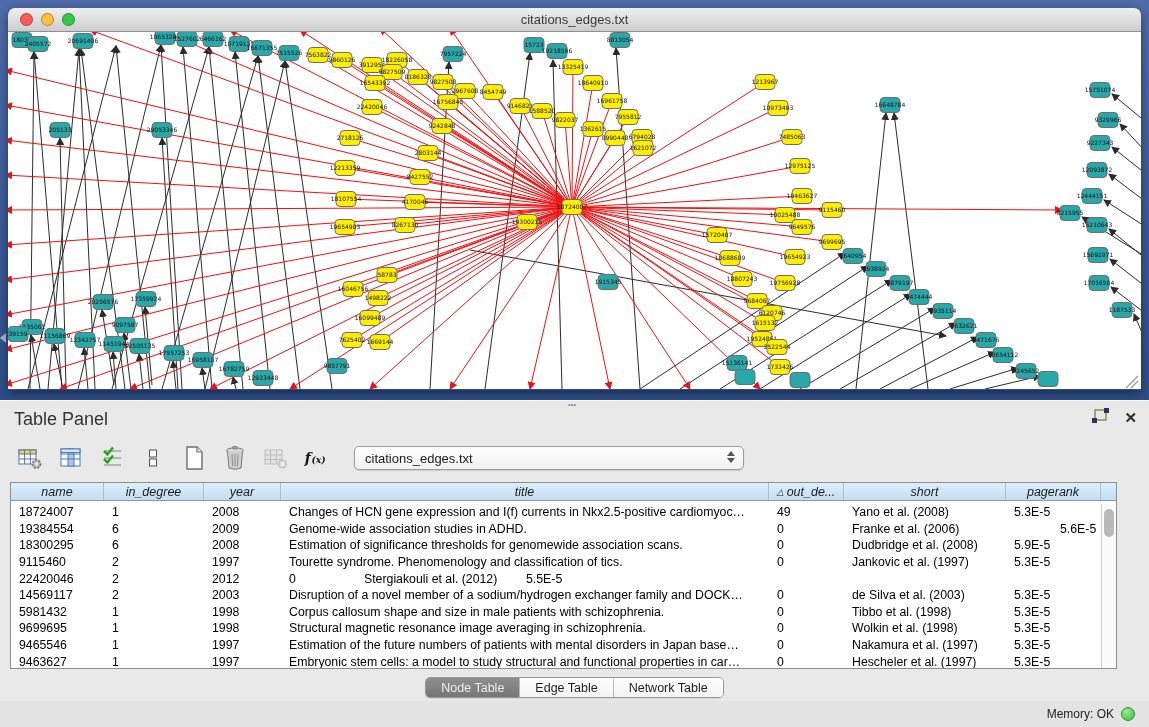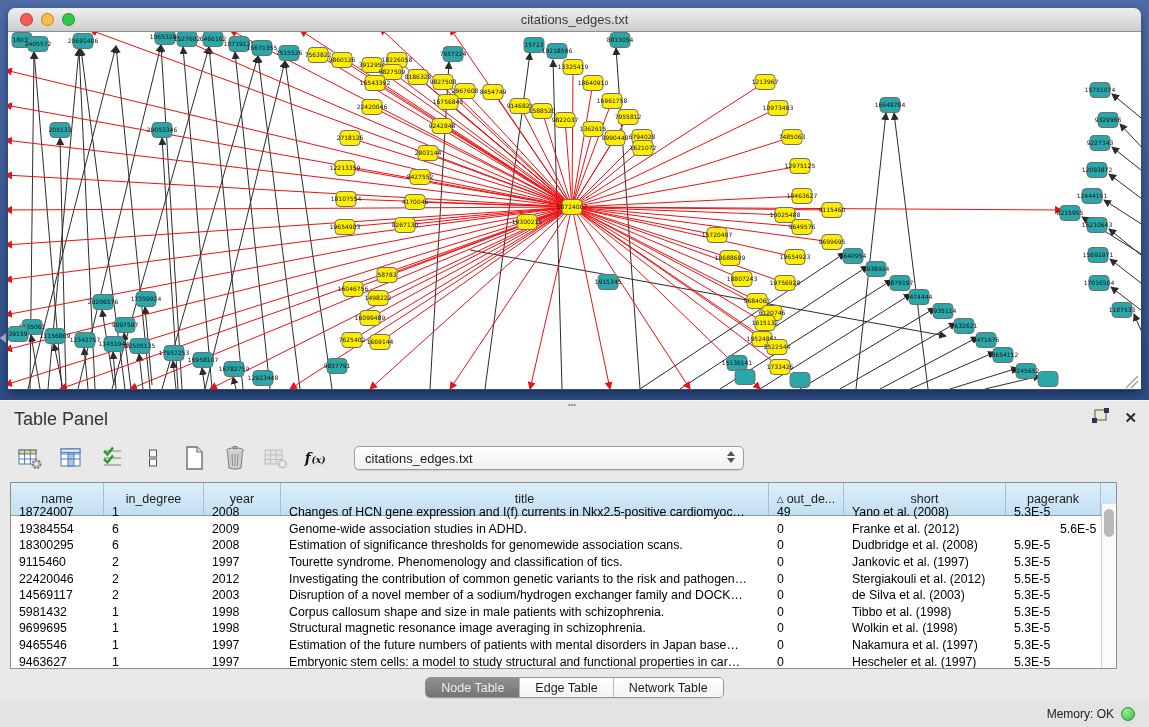--- a/index.html
+++ b/index.html
@@ -37,22 +37,22 @@
            background:linear-gradient(#ffffff,#f1f1f1); display:flex; align-items:center;
            padding:0 10px; font-size:13px; color:#1a1a1a; position:relative;
            box-shadow:0 1px 1px rgba(0,0,0,.12); }
   .combo-arrows { position:absolute; right:8px; top:4px; display:flex; flex-direction:column; gap:2px; }
   .combo-arrows i { display:block; width:0; height:0; border-left:4px solid transparent; border-right:4px solid transparent; }
   .combo-arrows .up { border-bottom:5px solid #555; }
   .combo-arrows .dn { border-top:5px solid #555; }
 
   .table-wrap { position:absolute; top:81px; left:10px; width:1107px; height:187px;
              background:#fff; border:1px solid #8e8e8e; }
-  .thead { display:flex; height:33px; background:linear-gradient(#dceefb,#c3dff0);
-             border-bottom:1px solid #7e9db3; }
+  .thead { display:flex; height:18px; background:linear-gradient(#dceefb,#c3dff0);
+             border-bottom:1px solid #7e9db3;font-style:italic; }
   .th { flex:none; display:flex; align-items:center; justify-content:center; gap:3px;
              font-size:12.5px; color:#1c1c1c; border-right:1px solid #a3bfd1; overflow:hidden; white-space:nowrap; }
   .th:last-child { border-right:none; }
   .sort-tri { font-size:9px; color:#222; }
   .tbody { position:absolute; top:21px; left:0; right:15px; bottom:0; overflow:hidden; }
   .tr { display:flex; height:16.6px; align-items:center; }
   .td { flex:none; font-size:12.3px; color:#000; padding-left:8px; white-space:nowrap;
              overflow:hidden; text-overflow:ellipsis; }
   .vscroll { position:absolute; top:21px; right:0; bottom:0; width:15px; background:#fbfbfb;
              border-left:1px solid #cfcfcf; }
@@ -613,21 +613,21 @@
           <div class="td" style="width: 75px;">49</div>
           <div class="td" style="width: 162px;">Yano et al. (2008)</div>
           <div class="td" style="width: 95px;">5.3E-5</div>
         </div>
         <div class="tr">
           <div class="td" style="width: 93px;">19384554</div>
           <div class="td" style="width: 100px;">6</div>
           <div class="td" style="width: 77px;">2009</div>
           <div class="td" style="width: 488px;">Genome-wide association studies in ADHD.</div>
           <div class="td" style="width: 75px;">0</div>
-          <div class="td" style="width: 162px;">Franke et al. (2012)</div>
+          <div class="td" style="width: 162px;">Franke et al. (2006)</div>
           <div class="td" style="width: 95px; margin-left: 46px;">5.6E-5</div>
         </div>
         <div class="tr">
           <div class="td" style="width: 93px;">18300295</div>
           <div class="td" style="width: 100px;">6</div>
           <div class="td" style="width: 77px;">2008</div>
           <div class="td" style="width: 488px;">Estimation of significance thresholds for genomewide association scans.</div>
           <div class="td" style="width: 75px;">0</div>
           <div class="td" style="width: 162px;">Dudbridge et al. (2008)</div>
           <div class="td" style="width: 95px;">5.9E-5</div>
@@ -638,21 +638,20 @@
           <div class="td" style="width: 77px;">1997</div>
           <div class="td" style="width: 488px;">Tourette syndrome. Phenomenology and classification of tics.</div>
           <div class="td" style="width: 75px;">0</div>
           <div class="td" style="width: 162px;">Jankovic et al. (1997)</div>
           <div class="td" style="width: 95px;">5.3E-5</div>
         </div>
         <div class="tr">
           <div class="td" style="width: 93px;">22420046</div>
           <div class="td" style="width: 100px;">2</div>
           <div class="td" style="width: 77px;">2012</div>
-          <div class="td" style="width: 488px;">Investigating the contribution of common genetic variants to the risk and pathogen…</div>
           <div class="td" style="width: 75px;">0</div>
           <div class="td" style="width: 162px;">Stergiakouli et al. (2012)</div>
           <div class="td" style="width: 95px;">5.5E-5</div>
         </div>
         <div class="tr">
           <div class="td" style="width: 93px;">14569117</div>
           <div class="td" style="width: 100px;">2</div>
           <div class="td" style="width: 77px;">2003</div>
           <div class="td" style="width: 488px;">Disruption of a novel member of a sodium/hydrogen exchanger family and DOCK…</div>
           <div class="td" style="width: 75px;">0</div>

